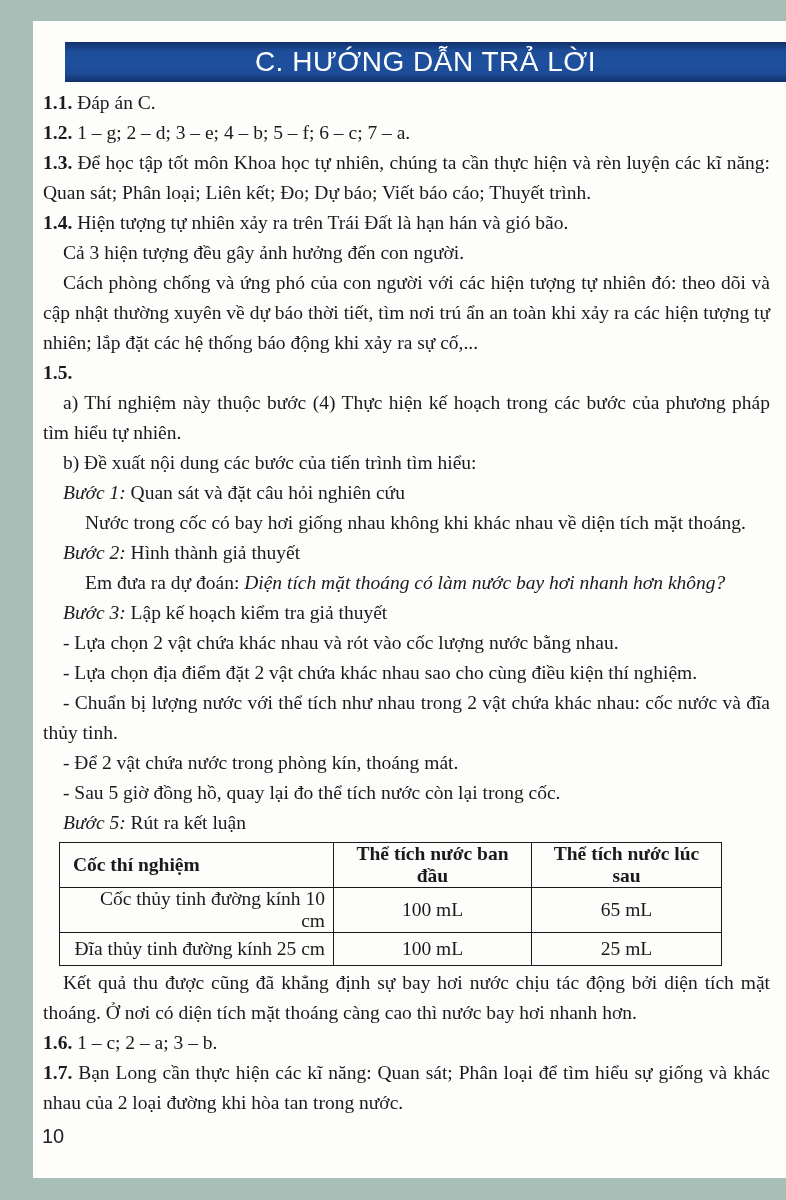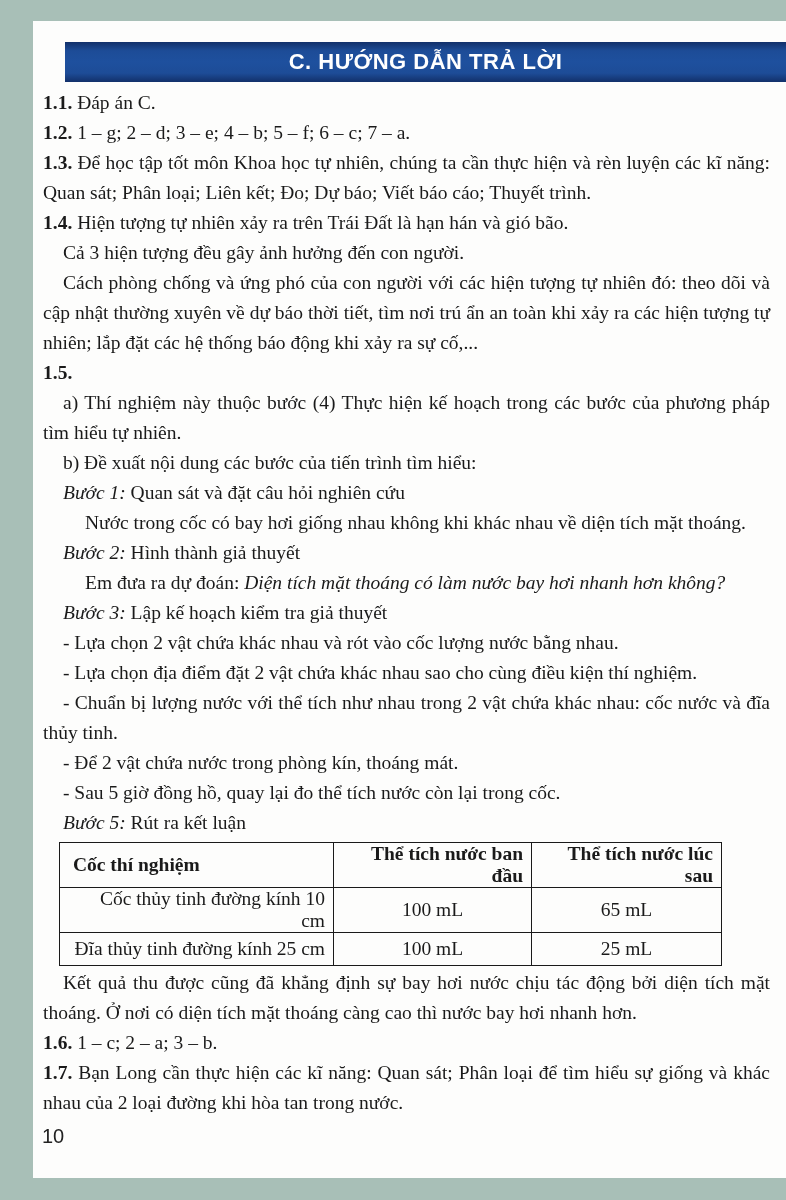--- a/index.html
+++ b/index.html
@@ -15,21 +15,21 @@
     color:#1a1a1a;
   }
   .banner{
     margin:21px 0 0 32px;height:40px;
     background:linear-gradient(180deg,#12306a 0%,#1d4c97 22%,#1e509e 50%,#1d4c97 78%,#12306a 100%);
     display:flex;align-items:center;justify-content:center;
   }
   .banner span{
     color:#ffffff;
     font-family:"Liberation Sans","DejaVu Sans",sans-serif;
-    font-weight:bold;font-size:22px;letter-spacing:0.5px;
+    font-weight:normal;font-size:28px;letter-spacing:0.5px;
   }
   .content{
     padding:6px 16px 0 10px;
     font-size:19.5px;line-height:30px;
   }
   .content p{margin:0;}
   .item b{font-weight:bold;}
   .just{text-align:justify;}
   .indent{text-indent:20px;}
   .indent-lg{text-indent:42px;}
@@ -39,21 +39,21 @@
     margin:4px 0 2px 16px;
     width:662px;
     table-layout:fixed;
   }
   table.exp th,table.exp td{
     border:1.6px solid #1a1a1a;
     height:32px;padding:0 8px;
     font-size:19.5px;line-height:22px;
   }
   table.exp th{font-weight:bold;text-align:left;padding-left:13px;}
-  table.exp th.c{text-align:right;padding-left:8px;}
+  table.exp th.c{text-align:center;padding-left:8px;}
   table.exp td.l{text-align:right;padding-left:13px;}
   table.exp td.c{text-align:center;}
   .col1{width:274px;}.col2{width:198px;}.col3{width:190px;}
   .pagenum{
     position:absolute;left:9px;bottom:30px;
     font-family:"Liberation Sans","DejaVu Sans",sans-serif;
     font-size:20px;color:#222;
   }
 </style>
 </head>

